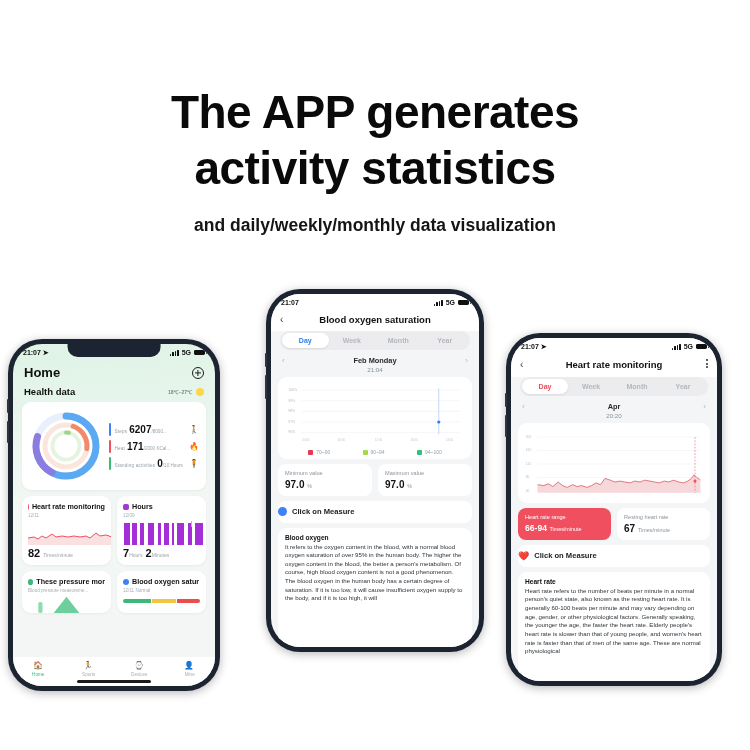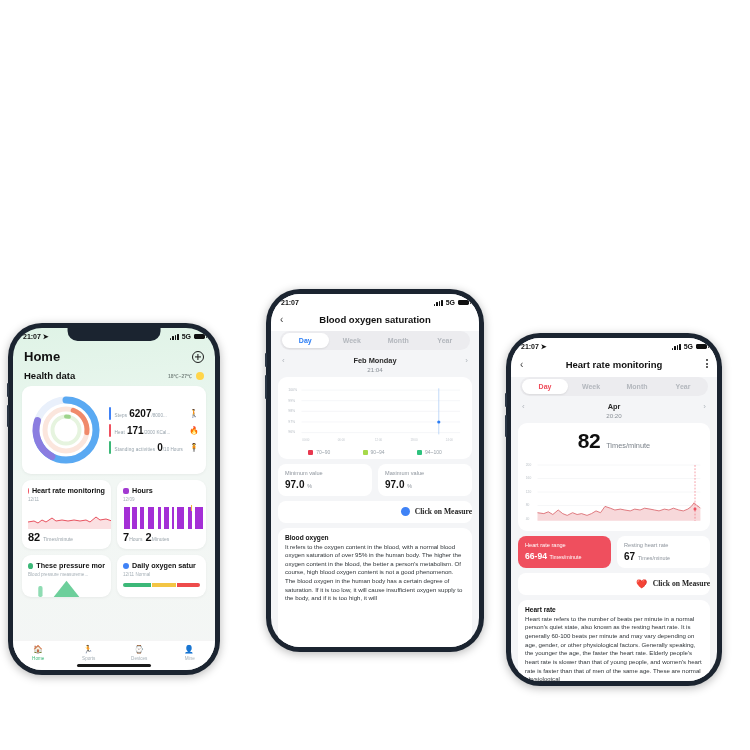--- a/index.html
+++ b/index.html
@@ -55,21 +55,21 @@
     background: #1b2430;
     border-radius: 0 0 10px 10px;
     z-index: 20;
   }
   .side-btn {
     position: absolute; left: -1.5px;
     width: 2px; background: #2b3644; border-radius: 2px;
   }
 
   
-  #phone-left   { left: 8px;   top: 323px; width: 212px; height: 352px; }
+  #phone-left   { left: 8px;   top: 339px; width: 212px; height: 352px; }
   #phone-center { left: 266px; top: 289px; width: 218px; height: 363px; }
   #phone-right  { left: 506px; top: 333px; width: 216px; height: 353px; }
 
   
   .statusbar {
     height: 17px; display: flex; align-items: center;
     justify-content: space-between;
     padding: 0 10px; font-size: 7px; font-weight: 700;
     position: relative; z-index: 21; color: #101010;
   }
@@ -248,40 +248,45 @@
   }
   .pair .k { font-size: 5.6px; color: #8d949c; line-height: 1.35; }
   .pair .v { font-size: 10px; font-weight: 700; color: #121212; margin-top: 1px; }
   .pair .v small { font-size: 5.4px; font-weight: 400; color: #8d949c; }
   .pair.hl { background: #ef4f5e; }
   .pair.hl .k, .pair.hl .v, .pair.hl .v small { color: #fff; }
   .pair.hl .v { font-size: 8.6px; }
 
   .measure {
     background: #fff; border-radius: 8px; margin: 0 7px 5px;
-    height: 22px; display: flex; align-items: center; justify-content: flex-end;
-    gap: 5px; font-size: 7.6px; font-weight: 700; color: #1c1c1c; font-family: Liberation Serif, serif;
+    height: 22px; display: flex; align-items: center; justify-content: flex-start;
+    gap: 5px; font-size: 7.6px; font-weight: 700; color: #1c1c1c;
   }
   .measure .bdot { width: 9px; height: 9px; border-radius: 50%; background: #3f82f6; }
   .measure .hico { font-size: 9px; }
 
   .info {
     background: #fff; border-radius: 9px 9px 0 0; margin: 0 7px;
     padding: 6px 7px 0; flex: 1; overflow: hidden;
   }
   .info .h { font-size: 6.6px; font-weight: 700; color: #111; margin-bottom: 2px; }
   .info .p { font-size: 6.1px; line-height: 1.42; color: #2f3438; }
 
   svg { display: block; }
 </style>
 </head>
 <body>
 
 <div class="headline">
+  <h1>
+    <span>The APP generates</span><br>
+    <span>activity statistics</span>
+  </h1>
   <div class="sub">
+    <span>and daily/weekly/monthly data visualization</span>
   </div>
 </div>
 
 <div class="phone" id="phone-left">
   <div class="side-btn" style="top:60px;height:14px;"></div>
   <div class="side-btn" style="top:82px;height:22px;"></div>
   <div class="screen">
     <div class="notch"></div>
     <div class="home-screen">
 
@@ -402,21 +407,21 @@
           </div>
           <div class="dt">Blood pressure measureme...</div>
           <svg viewBox="0 0 90 22" width="100%" height="20" preserveAspectRatio="none">
             <path d="M30,22 L45,4 L60,22 Z" fill="#6dcf9b"></path>
             <rect x="12" y="10" width="5" height="12" rx="2" fill="#8fdcb3"></rect>
           </svg>
         </div>
         <div class="mini" style="height:42px">
           <div class="hd">
             <span class="dot" style="background:#3f82f6"></span>
-            <span class="nm">Daily oxygen satur</span>
+            <span class="nm">Blood oxygen satur</span>
           </div>
           <div class="dt">12/11 Normal</div>
           <div style="display:flex;gap:1px;margin-top:6px;">
             <span style="flex:1.2;height:4px;background:#3cb878;border-radius:2px 0 0 2px"></span>
             <span style="flex:1;height:4px;background:#f3c544"></span>
             <span style="flex:1;height:4px;background:#ee4b4b;border-radius:0 2px 2px 0"></span>
           </div>
         </div>
       </div>
 
@@ -592,23 +597,20 @@
       </div>
 
       <div class="datenav">
         <span class="ar">‹</span>
         <span class="d">Apr</span>
         <span class="ar">›</span>
       </div>
       <div class="subtime">20:20</div>
 
       <div class="chart-card">
-        <div class="bigval hr">
-          <span class="num">82</span><span class="unit">Times/minute</span>
-        </div>
 
         <svg viewBox="0 0 200 76" width="100%" height="70">
           <g font-size="3.6" fill="#bcc2c8" font-family="Liberation Sans, sans-serif">
             <text x="2" y="9">200</text>
               <text x="2" y="24">160</text>
             <text x="2" y="39">120</text>
               <text x="2" y="54">80</text>
             <text x="2" y="69">40</text>
           </g>
           <g stroke="#eef0f2" stroke-width=".6">

